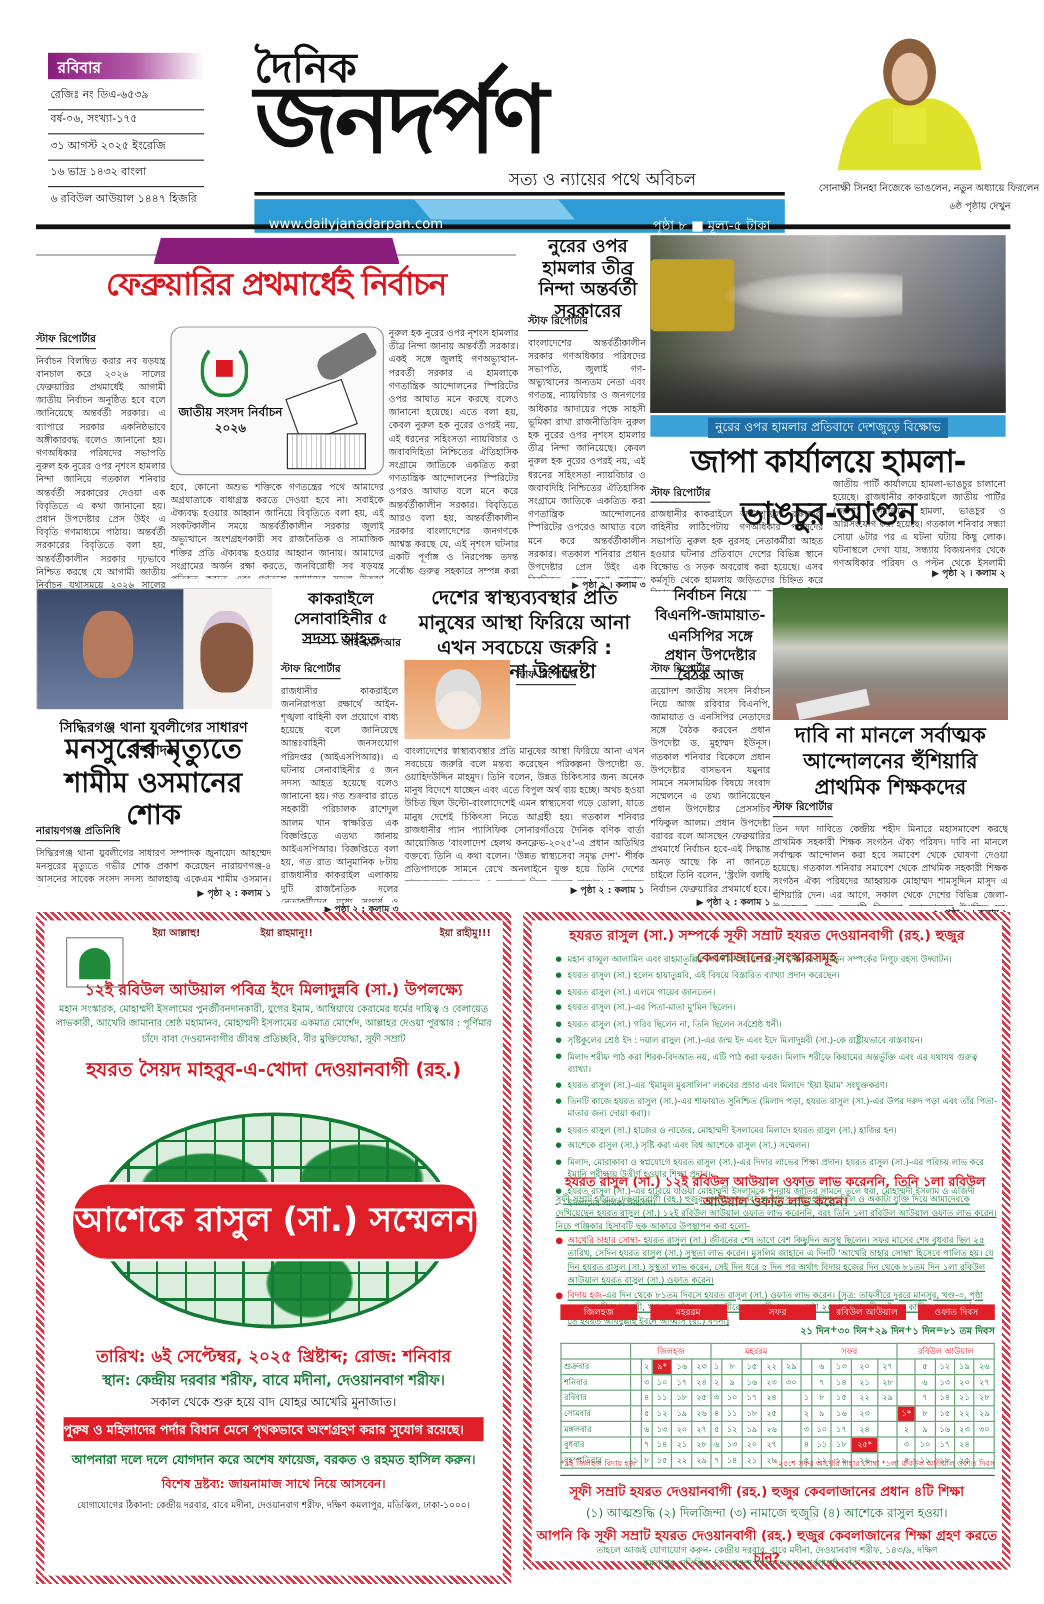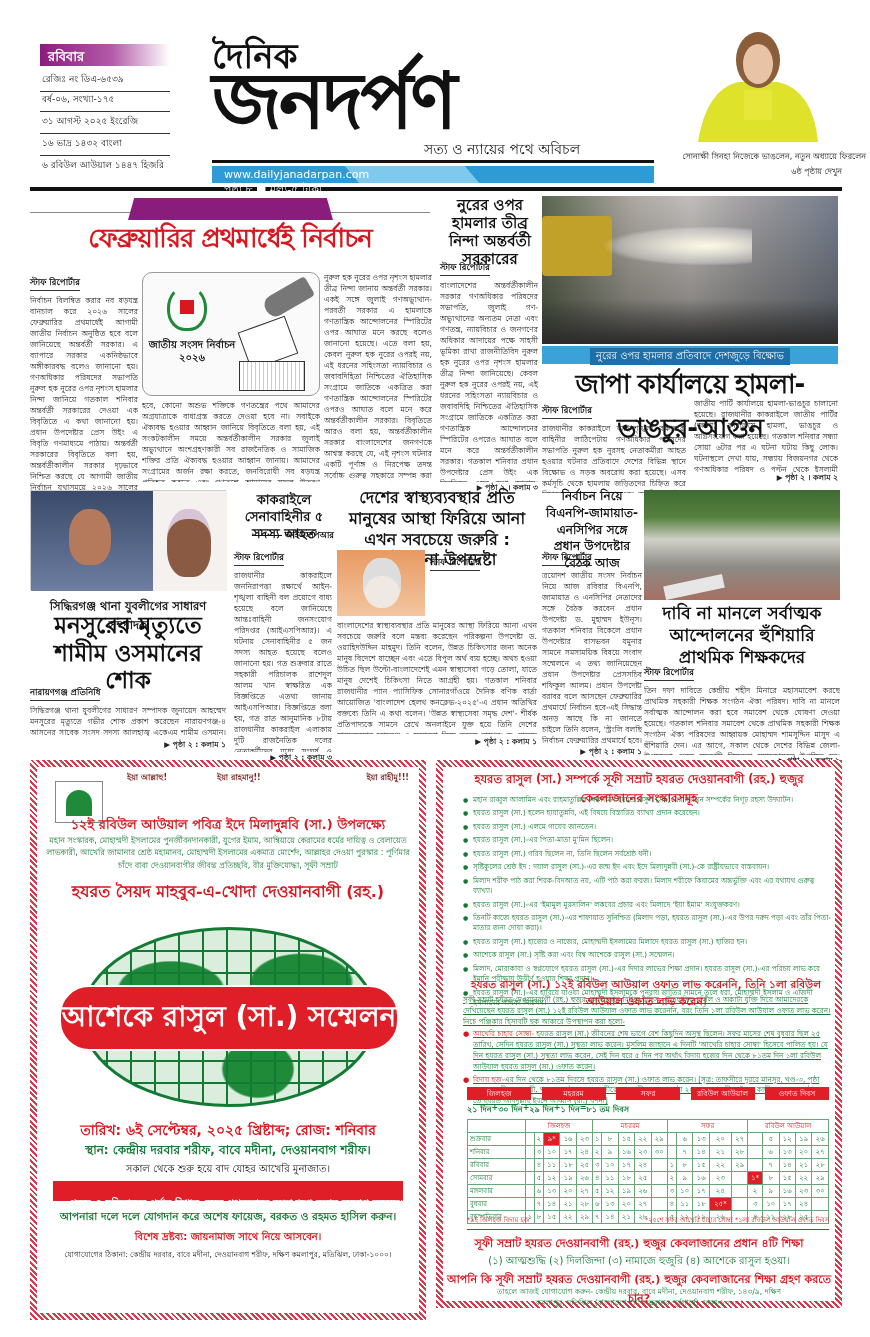--- a/index.html
+++ b/index.html
@@ -7,21 +7,21 @@
   .abs { position: absolute; }
 
   
   .dayband { left: 40px; top: 44px; width: 130px; height: 22px; background: linear-gradient(90deg,#8a1c7c 0%, #b35aa8 55%, #fff 100%); color: #fff; font-size: 13px; font-weight: bold; padding: 3px 8px; }
   .metaline { left: 40px; width: 130px; font-size: 9px; padding: 4px 2px; border-bottom: 1.5px solid #333; }
   .metaline.last { border-bottom: none; }
   .dainik { left: 212px; top: 30px; font-size: 34px; font-weight: bold; }
   .brand { left: 212px; top: 62px; font-size: 78px; font-weight: bold; letter-spacing: -3px; line-height: 1; }
   .tagline { left: 424px; top: 138px; font-size: 14px; }
   .rule { left: 212px; top: 160px; width: 442px; height: 3px; background: #111; }
-  .urlband { left: 212px; top: 166px; width: 442px; height: 17px; background: #2d9bd6; color: #fff; font-size: 11px; padding: 2px 12px; display: flex; justify-content: space-between; flex-direction: column; }
+  .urlband { left: 212px; top: 166px; width: 442px; height: 17px; background: #2d9bd6; color: #fff; font-size: 11px; padding: 14px 12px; display: flex; justify-content: space-between; }
   .urlband .diag { position: absolute; left: 140px; top: 0; width: 120px; height: 17px; background: #7fc8ee; transform: skewX(40deg); }
   .urlband span { position: relative; z-index: 1; }
   .hero-photo { left: 678px; top: 20px; width: 160px; height: 122px; }
   .hero-cap { left: 676px; top: 150px; font-size: 8px; width: 190px; text-align: right; }
   .hero-more { left: 676px; top: 165px; font-size: 8px; width: 166px; text-align: right; }
   .toprule { left: 30px; top: 187px; width: 812px; height: 4px; background: #111; }
 
   
   .kicker-line { left: 30px; top: 212px; width: 400px; height: 1px; background: #888; }
   .kicker { left: 128px; top: 198px; width: 205px; height: 22px; background: #8a1c7c; color: #fff; font-size: 14px; text-align: left; padding-top: 20px; clip-path: polygon(3% 0,97% 0,100% 100%,0 100%); }
@@ -78,32 +78,32 @@
   .red { color: #d9171f; }
   .green { color: #127a33; }
   .globe { position: absolute; left: 44px; top: 174px; width: 296px; height: 180px; border-radius: 50%; background:
      repeating-linear-gradient(90deg, transparent 0 22px, #127a33 22px 24px),
      repeating-linear-gradient(0deg, transparent 0 20px, #127a33 20px 22px),
      radial-gradient(ellipse at 30% 35%, #1f8a3a 0 18%, transparent 19%),
      radial-gradient(ellipse at 75% 30%, #1f8a3a 0 16%, transparent 17%),
      radial-gradient(ellipse at 60% 80%, #1f8a3a 0 14%, transparent 15%),
      #dbeede; border: 3px solid #127a33; }
   .globe-band { position: absolute; left: 22px; top: 232px; width: 340px; height: 66px; background: #e01e27; border-radius: 30px; display: flex; align-items: center; justify-content: center; color: #fff; font-size: 28px; font-weight: bold; border: 2px solid #fff; }
-  .redbar { position: absolute; left: 16px; width: 350px; height: 20px; background: #e01e27; color: #fff; font-size: 10.5px; font-weight: bold; text-align: right; padding-top: 15px; }
+  .redbar { position: absolute; left: 16px; width: 350px; height: 20px; background: #e01e27; color: #fff; font-size: 10.5px; font-weight: bold; text-align: left; padding-top: 3px; }
 
   .ar-title { position: absolute; left: 0; top: 4px; width: 100%; text-align: center; color: #d9171f; font-size: 11.5px; font-weight: bold; }
   .bullets { position: absolute; left: 20px; top: 28px; width: 370px; list-style: none; }
   .bullets li { font-size: 7.2px; color: #127a33; line-height: 1.45; padding-left: 10px; position: relative; margin-bottom: 3px; }
   .bullets li::before { content: "●"; position: absolute; left: 0; color: #127a33; font-size: 6px; top: 1px; }
   .wafat-hl { position: absolute; left: 8px; top: 210px; width: 390px; font-size: 10.5px; font-weight: bold; color: #d9171f; text-align: center; }
   .wafat-body { position: absolute; left: 20px; top: 228px; width: 368px; font-size: 7.2px; color: #127a33; line-height: 1.5; text-decoration: underline; }
   .wafat-body .rb { color: #d9171f; }
   .months { position: absolute; left: 24px; top: 320px; width: 362px; display: flex; justify-content: space-between; }
   .months div { width: 64px; height: 13px; background: #e01e27; color: #fff; font-size: 7.5px; text-align: center; padding-top: 1px; }
-  .sumrow { position: absolute; left: 24px; top: 336px; width: 362px; display: flex; justify-content: flex-start; font-size: 8px; color: #127a33; font-weight: bold; }
+  .sumrow { position: absolute; left: 24px; top: 336px; width: 362px; display: flex; justify-content: flex-end; font-size: 8px; color: #127a33; font-weight: bold; }
   table.cal { position: absolute; left: 24px; top: 352px; width: 362px; border-collapse: collapse; font-size: 6.8px; color: #127a33; }
   table.cal td, table.cal th { border: 0.5px solid #6aa57a; text-align: center; height: 11px; padding: 0; font-weight: normal; }
   table.cal th.mh { color: #d9171f; }
   table.cal td.hi { background: #e01e27; color: #fff; }
   table.cal td.day { text-align: left; padding-left: 2px; color: #127a33; }
   .notes { position: absolute; left: 24px; top: 448px; width: 362px; font-size: 6.5px; color: #d9171f; display: flex; justify-content: space-between; }
   .greenrule { position: absolute; left: 24px; top: 462px; width: 362px; height: 1px; background: #127a33; }
 </style>
 </head>
 <body>

